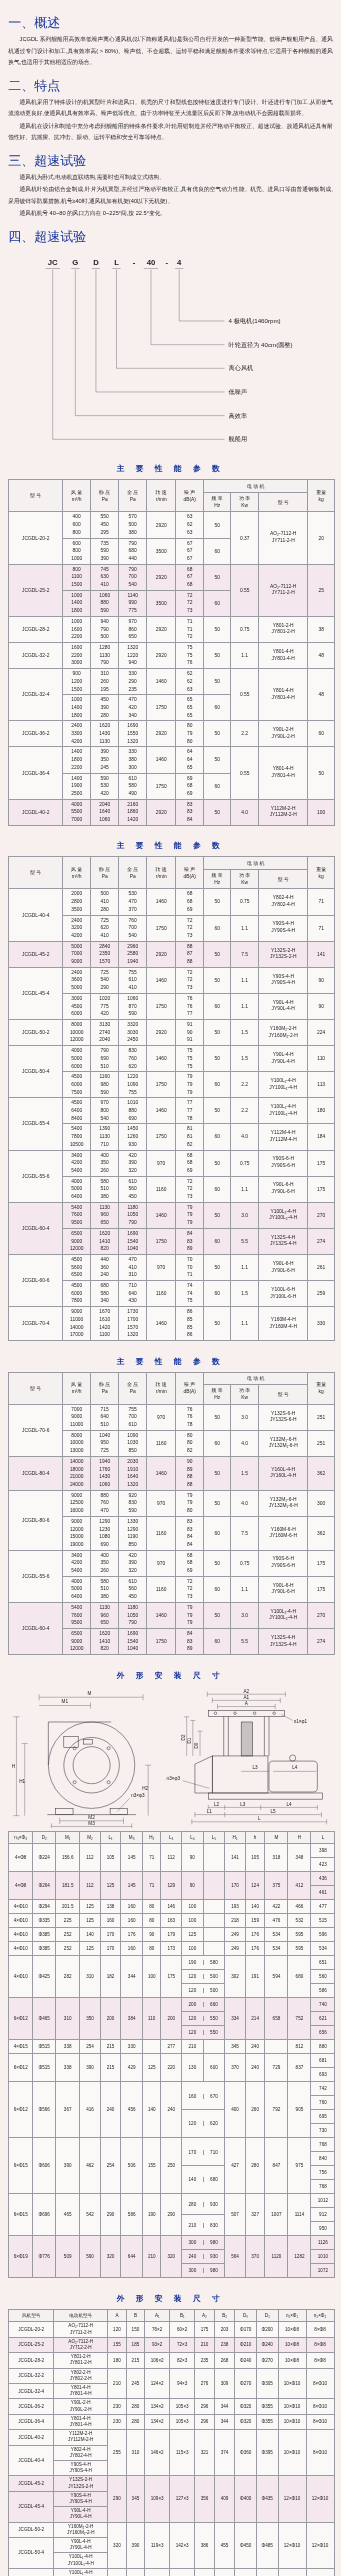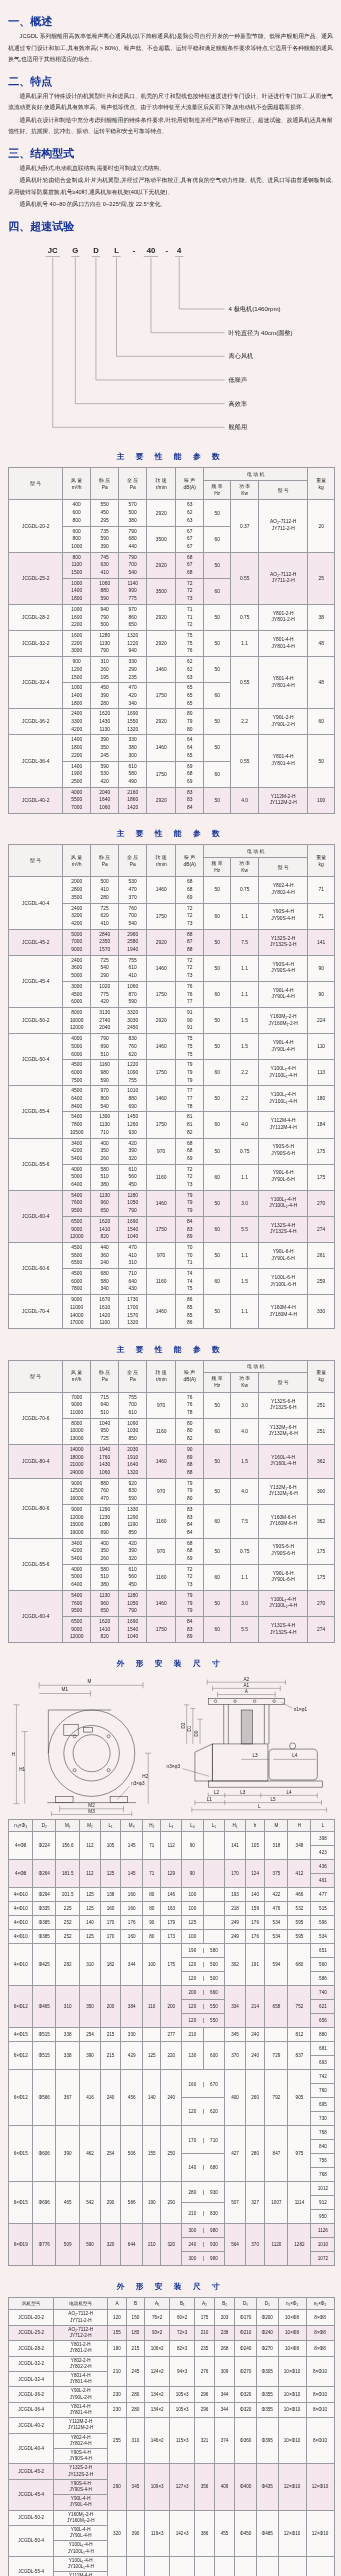--- a/index.html
+++ b/index.html
@@ -1,19 +1,19 @@
 <!DOCTYPE html>
 <html style="font-size:8.2px"><head>
 <meta charset="utf-8">
 <style>
   html,body{margin:0;padding:0;background:#e9e3e0;font-family:"Liberation Sans",sans-serif;}
   .page{width:341px;margin:0 auto;background:#f7f0ee;padding:6.2px 8.2px 24px;box-sizing:border-box;color:#1d1d1f;}
   .title{font-family:"Liberation Serif",serif;font-style:italic;font-weight:bold;color:#157a3e;
          font-size:13.4px;text-align:center;margin:4.1px 0 15.5px;letter-spacing:0.5px;}
-  .sec{color:#16349c;font-size:11px;margin:8.2px 0 2.1px;font-weight:bold;}
+  .sec{color:#16349c;font-size:13px;margin:8.2px 0 2.1px;font-weight:normal;}
   p.body{font-size:5.7px;line-height:2.0;margin:1px 0;text-indent:2em;text-align:justify;}
   .tbl-title{color:#16349c;text-align:center;font-weight:bold;font-size:7.7px;letter-spacing:4.6px;margin:15.5px 0 5.2px;}
   table{border-collapse:collapse;width:325px;background:#fbf8f8;table-layout:fixed;border:1px solid #3c3c44;}
   td,th{border:0.5px solid #9a9aa2;text-align:center;vertical-align:middle;padding:1px 0.5px;
         font-size:4.9px;overflow:hidden;}
   th{font-weight:normal;background:#f5f1f0;padding:2.1px 0;}
   th div{line-height:7.2px;}
   .perf td.stk div{line-height:7.7px;}
   .perf td.mtr div{line-height:6.7px;}
   .perf td.model{font-size:4.9px;}
@@ -40,21 +40,21 @@
 <div class="page">
 
 
   <div class="sec">一、概述</div>
   <p class="body">JCGDL 系列舰船用高效率低噪声离心通风机(以下简称通风机)是我公司自行开发的一种新型节能、低噪声舰船用产品。通风机通过专门设计和加工,具有效率高( &gt; 80%)、噪声低、不会超载、运转平稳和满足舰船条件要求等特点,它适用于各种舰船的通风换气,也适用于其他相适应的场合。</p>
 
   <div class="sec">二、特点</div>
   <p class="body">通风机采用了特殊设计的机翼型叶片和进风口。机壳的尺寸和型线也按特征速度进行专门设计。叶还进行专门加工,从而使气流流动更良好,使通风机具有效率高、噪声低等优点。由于功率特征至大流量区后反而下降,故电动机不会因超载而损坏。</p>
   <p class="body">通风机在设计和制造中充分考虑到舰船用的特殊条件要求,叶轮用铝制造并经严格动平衡校正、超速试验。故通风机还具有耐蚀性好、抗摇摆、抗冲击、振动、运转平稳和安全可靠等特点。</p>
 
-  <div class="sec">三、结构型式</div>
+  <div class="sec">三、超速试验</div>
   <p class="body">通风机为卧式,电动机直联结构,需要时也可制成立式结构。</p>
   <p class="body">通风机叶轮由铝合金制成,叶片为机翼型,并经过严格动平衡校正,具有优良的空气动力性能。机壳、进风口等由普通钢板制成,采用镀锌等防腐措施,机号≥40时,通风机加有机架(40以下无机架)。</p>
   <p class="body">通风机机号 40~80 的风口方向在 0~225°间,按 22.5°变化。</p>
 
   <div class="sec">四、超速试验</div>
 
   <div class="legend-wrap">
     <svg width="325" height="198" viewBox="0 0 630 385">
       <g font-size="15" font-weight="bold" text-anchor="middle">
         <text x="86" y="32">JC</text>

